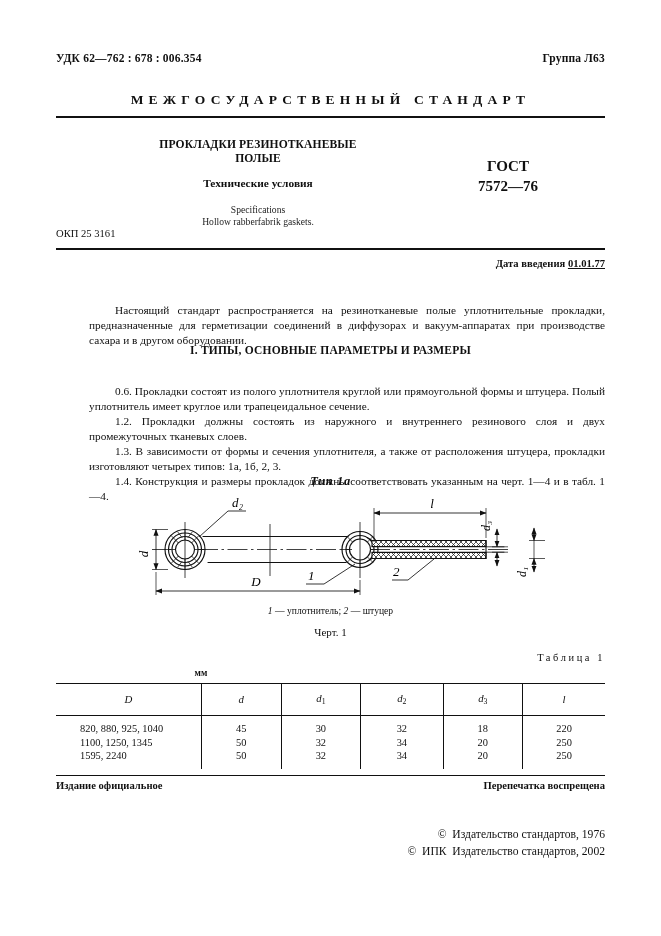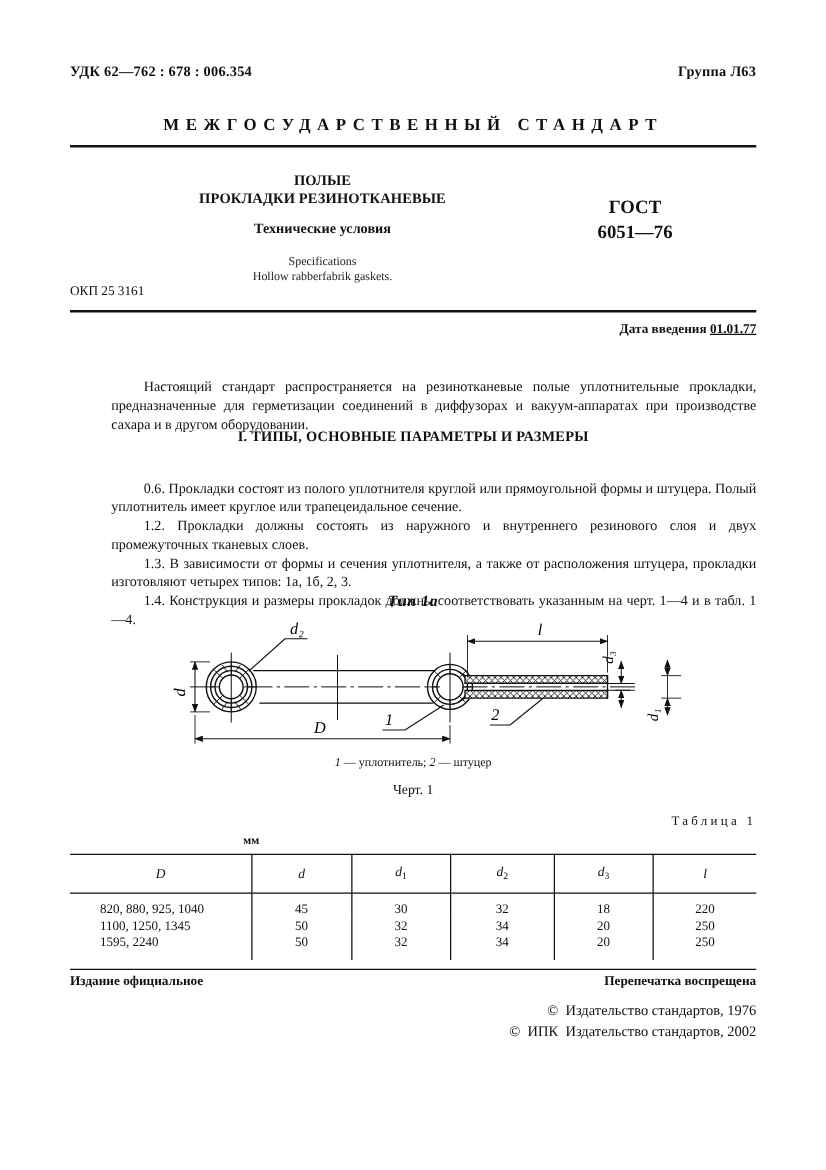--- a/index.html
+++ b/index.html
@@ -252,21 +252,21 @@
     top: 780px;
     left: 56px;
     right: 56px;
     display: flex;
     justify-content: space-between;
     font-weight: bold;
     font-size: 10.6px;
   }
   .copyright {
     position: absolute;
-    top: 800px;
+    top: 826px;
     right: 56px;
     text-align: right;
     font-size: 11.6px;
     line-height: 17px;
   }
   .copyright .cline { white-space: pre; }
 </style>
 </head>
 <body>
 
@@ -275,31 +275,31 @@
   <div class="udk-row">
     <span>УДК 62—762 : 678 : 006.354</span>
     <span>Группа Л63</span>
   </div>
 
   <div class="mgs-title">МЕЖГОСУДАРСТВЕННЫЙ СТАНДАРТ</div>
   <div class="rule-thick rule-mgs"></div>
 
   <div class="title-block">
     <div class="std-name">
+      <div>ПРОКЛАДКИ РЕЗИНОТКАНЕВЫЕ</div>
       <div>ПОЛЫЕ</div>
-      <div>ПРОКЛАДКИ РЕЗИНОТКАНЕВЫЕ</div>
     </div>
     <div class="std-sub">Технические условия</div>
     <div class="std-en">
       <div>Specifications</div>
       <div>Hollow rabberfabrik gaskets.</div>
     </div>
     <div class="gost-block">
       <div>ГОСТ</div>
-      <div>6051—76</div>
+      <div>7572—76</div>
     </div>
     <div class="okp">ОКП 25 3161</div>
   </div>
 
   <div class="rule-thick rule-date"></div>
   <div class="date-line">
     <span>Дата введения</span>
     <span class="u">01.01.77</span>
   </div>
 

